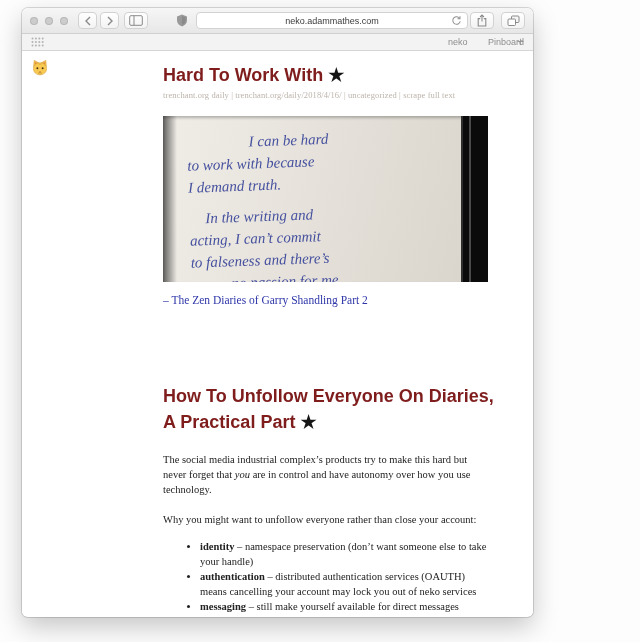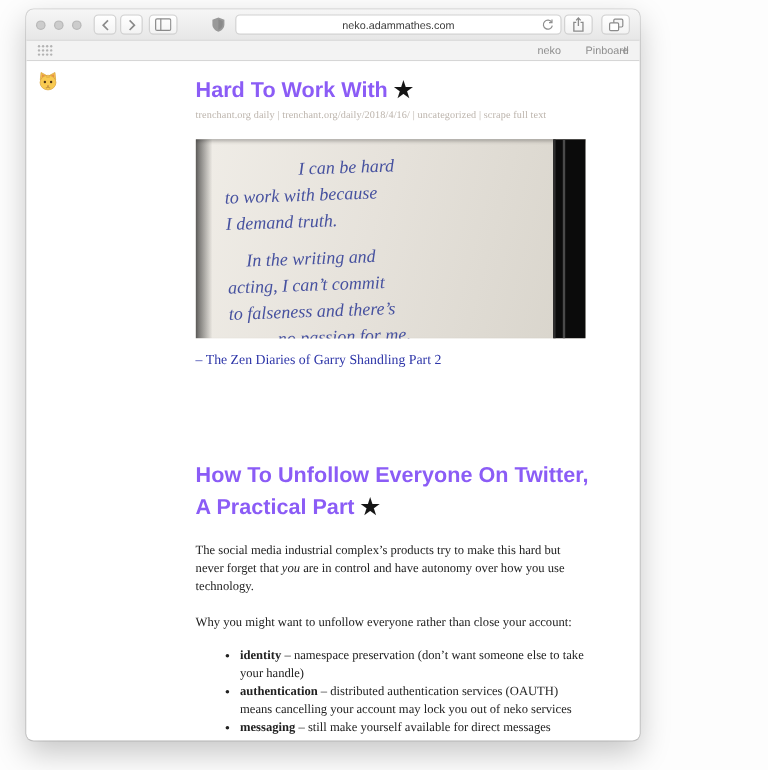--- a/index.html
+++ b/index.html
@@ -55,21 +55,21 @@
     position:relative; height:565px; background:#fff; overflow:hidden;
     font-family:"Liberation Serif", serif; color:#262626;
   }
   .cat { position:absolute; left:9px; top:7px; }
   .column { position:absolute; left:141px; top:0; width:325px; }
 
   h1.post-title {
     margin-top:11px; font-family:"Liberation Sans", sans-serif; font-weight:bold;
     font-size:18px; line-height:26px; color:#1b15dc; white-space:nowrap;
   }
-  h1.post-title a { color:#8b5cf6; text-decoration:none; cursor:pointer;margin-top:20px; }
+  h1.post-title a { color:#7f1d1d; text-decoration:none; cursor:pointer;margin-top:20px; }
   .star { color:#151515; margin-left:5px; font-size:18px; }
   .meta {
     margin-top:2px; font-size:8.5px; color:#bcb4ac; white-space:nowrap; letter-spacing:0.1px;
   }
 
   .photo {
     position:relative; margin-top:16px; width:325px; height:166px; overflow:hidden;
     background:linear-gradient(105deg,#f0ede7 0%,#e6e2db 45%,#d8d4cb 100%);
     box-shadow:inset 0 2px 3px rgba(0,0,0,0.25);
   }
@@ -236,21 +236,21 @@
         <div class="edge-right"></div>
       </div>
 
       <div class="caption">
         <a>– The Zen Diaries of Garry Shandling Part 2</a>
       </div>
 
       <div class="post2">
         <h1 class="post-title">
           <a>
-            <span>How To Unfollow Everyone On Twitter,</span><br>
+            <span>How To Unfollow Everyone On Diaries,</span><br>
             <span>A Practical Part</span></a><span class="star">★</span>
         </h1>
 
         <p class="body-text" style="margin-top:17px;"><span>The social media industrial complex’s products try to make this hard but never forget that </span><span class="em">you</span><span> are in control and have autonomy over how you use technology.</span></p>
 
         <p class="body-text">Why you might want to unfollow everyone rather than close your account:</p>
 
         <ul class="post-list">
           <li><span class="term">identity</span><span> – namespace preservation (don’t want someone else to take your handle)</span></li>
           <li><span class="term">authentication</span><span> – distributed authentication services (OAUTH) means cancelling your account may lock you out of neko services</span></li>

